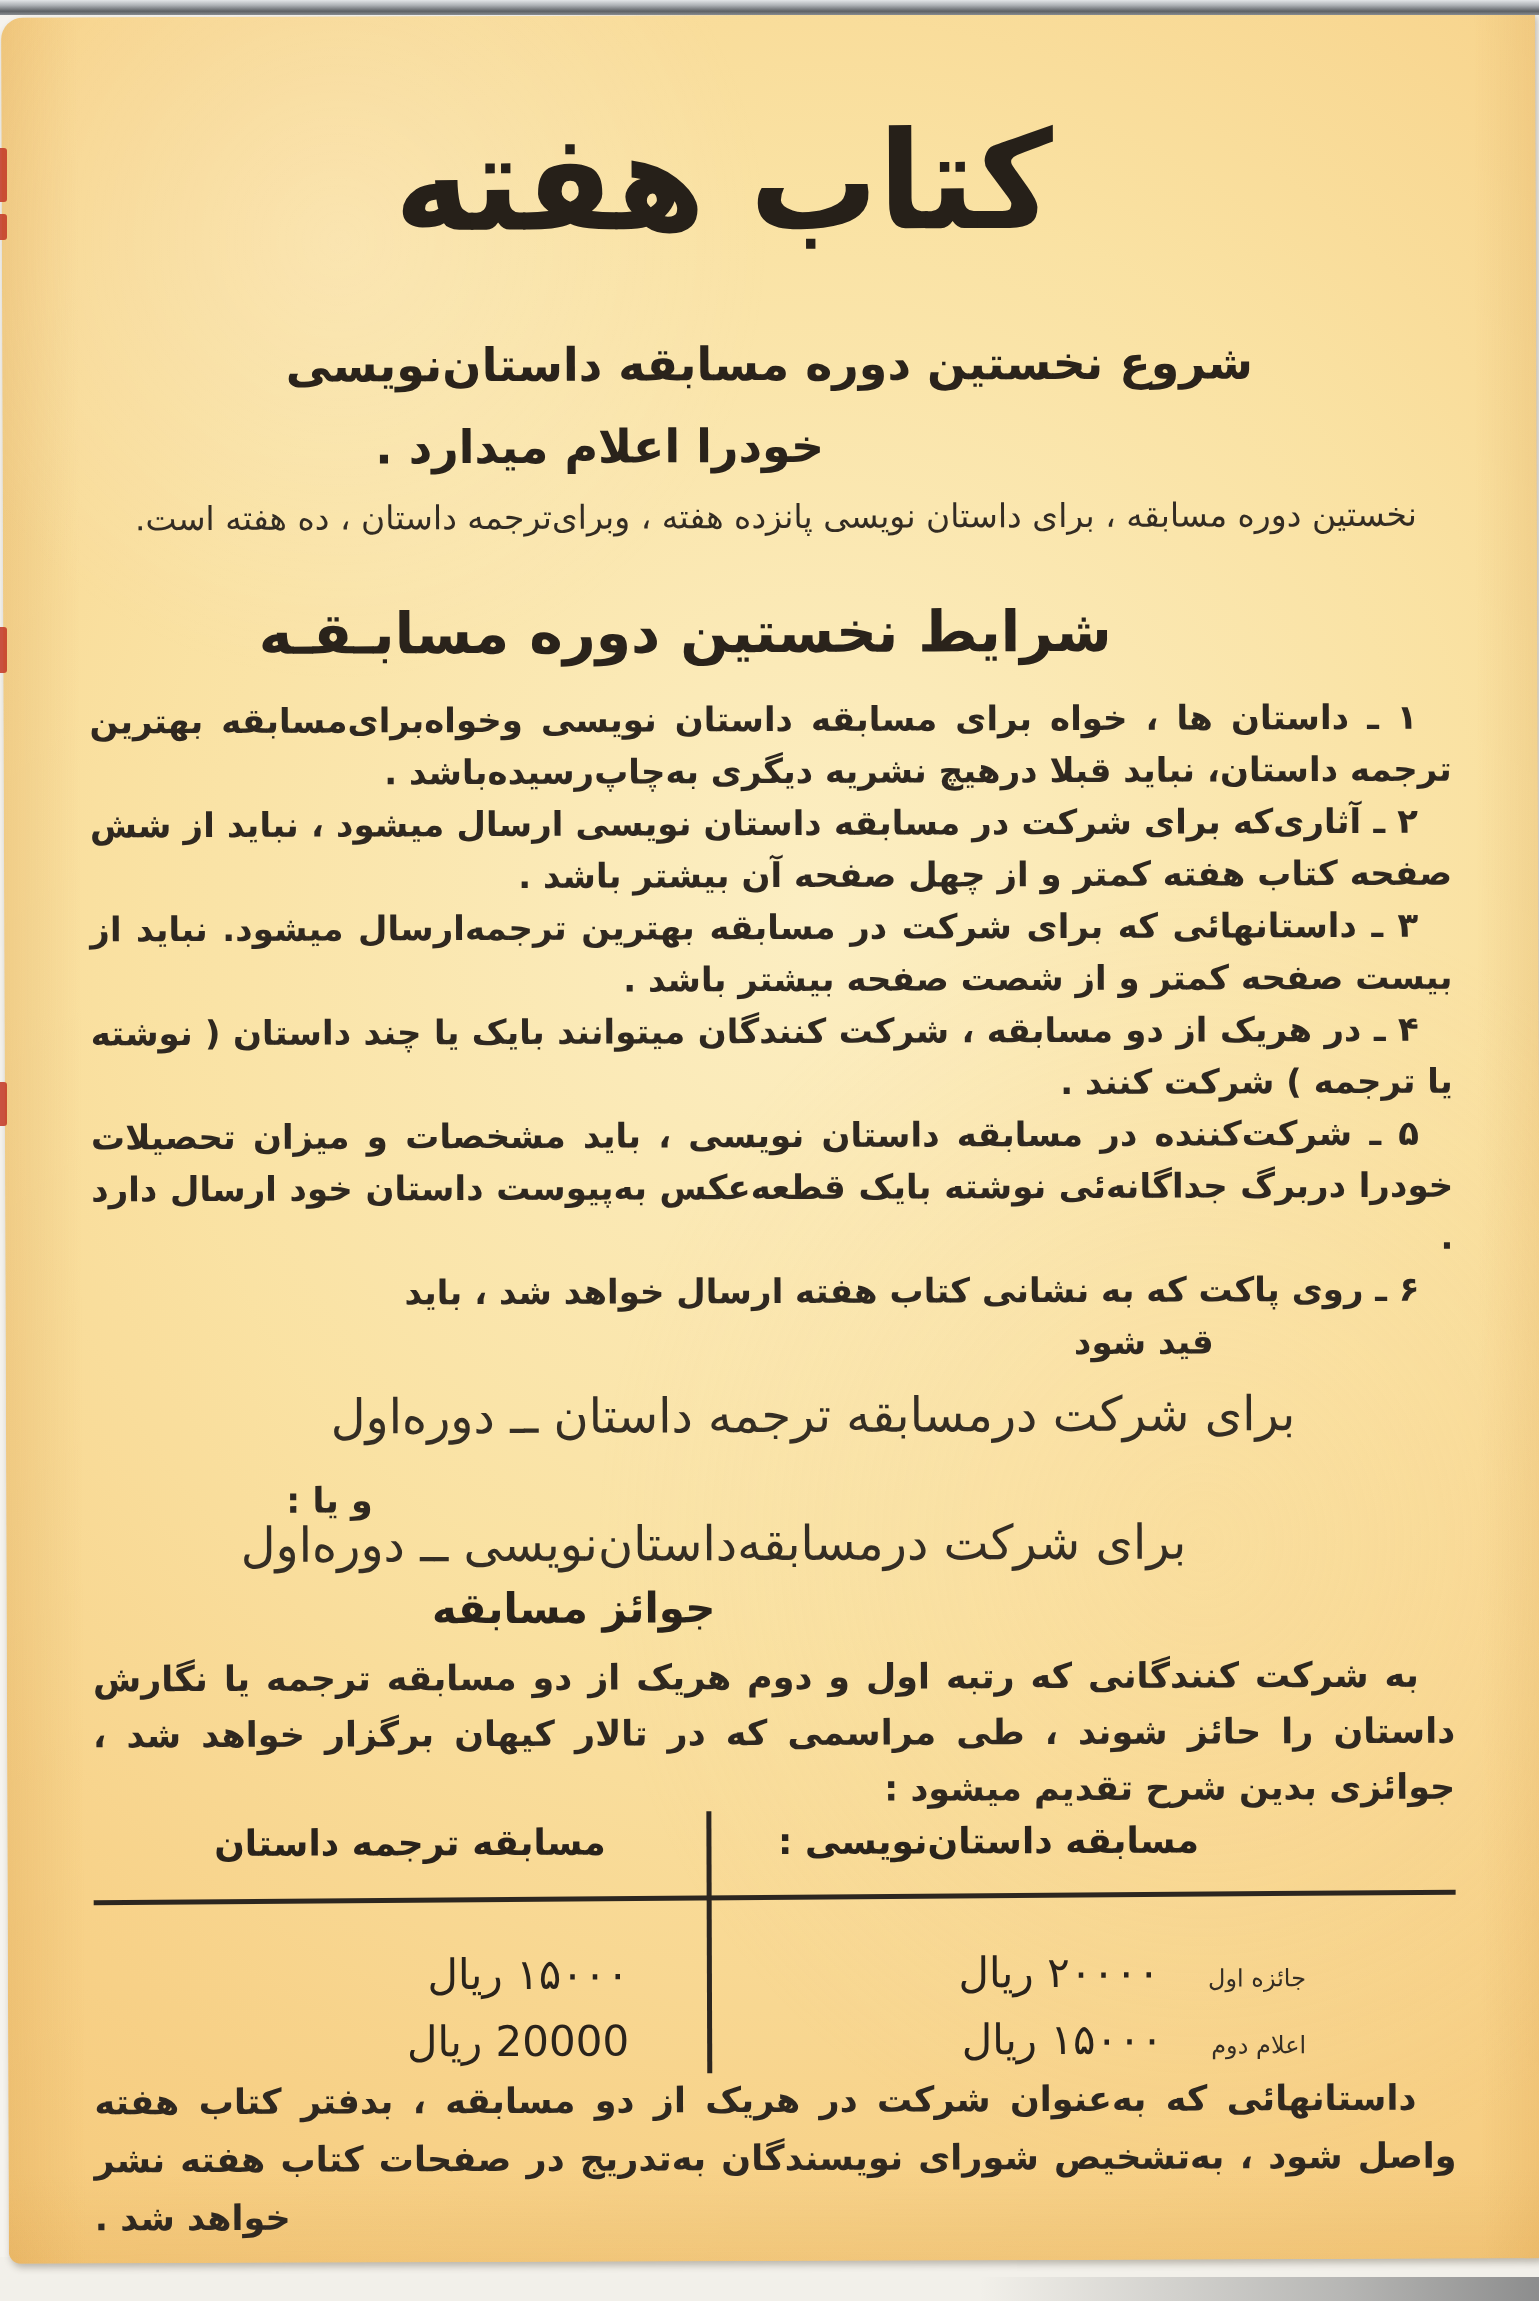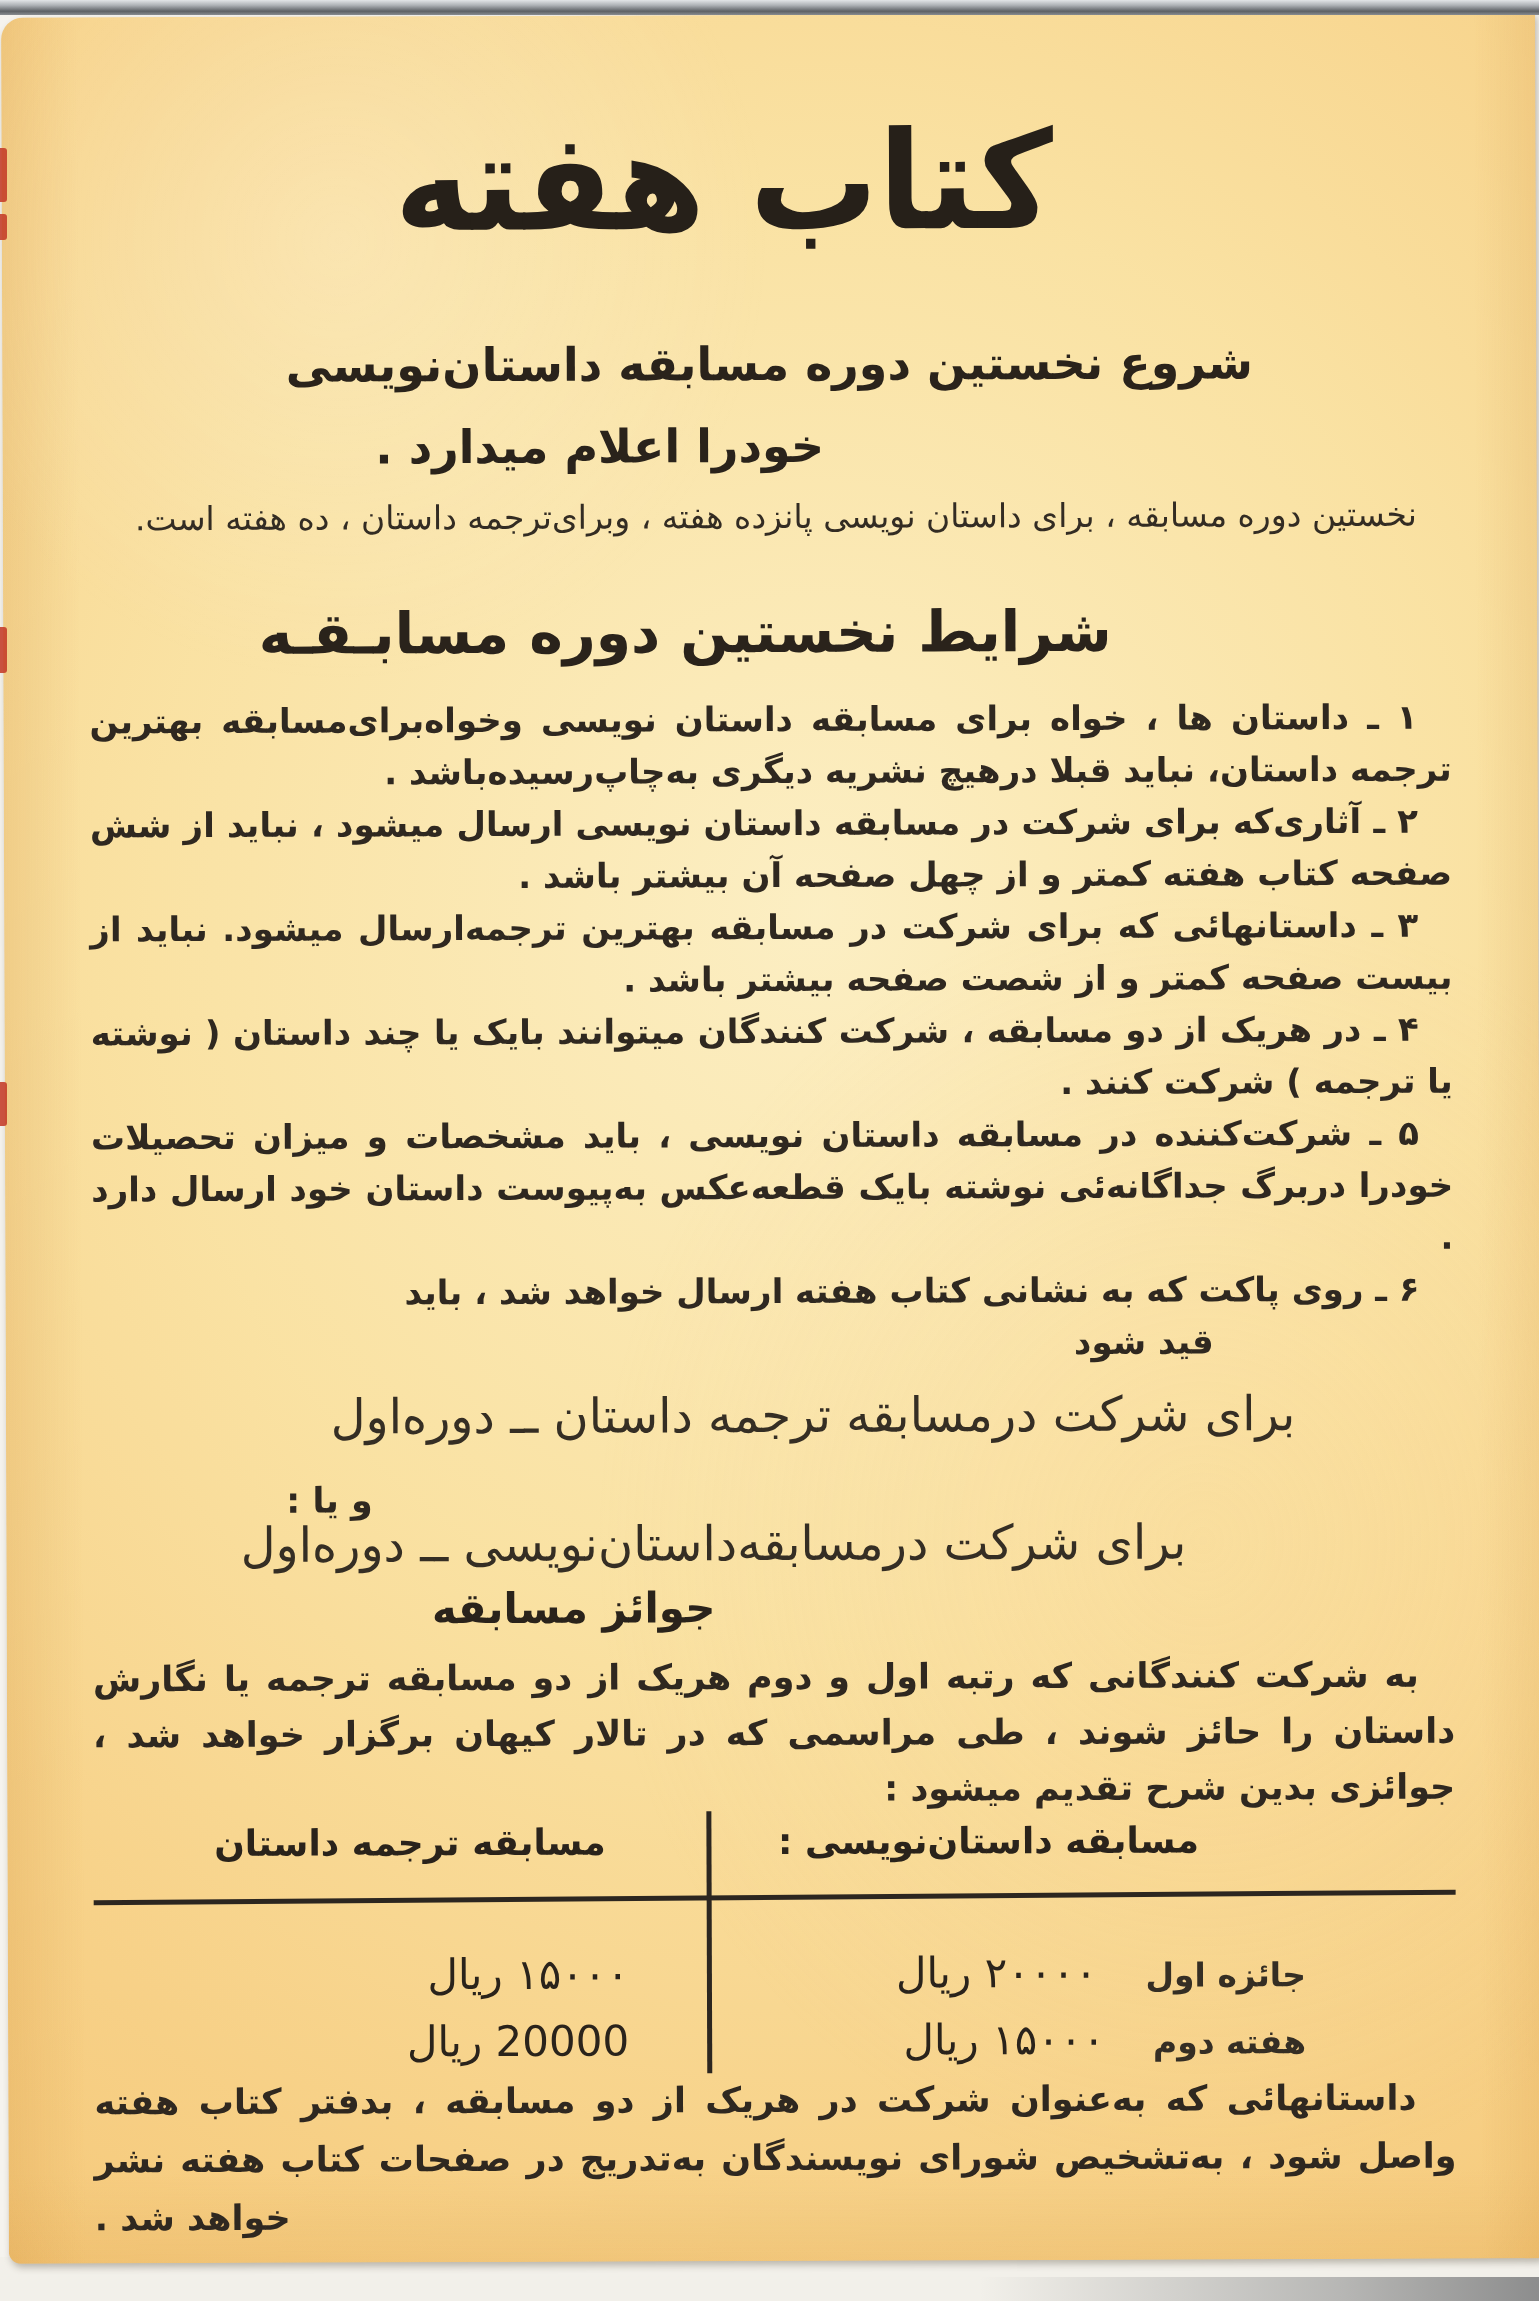--- a/index.html
+++ b/index.html
@@ -106,21 +106,21 @@
     position:absolute;top:84px;left:0;right:0;height:5px;
     background:#2c2620;transform:rotate(-0.25deg);
   }
   .pt-header{height:92px;font-size:36px;font-weight:bold;text-align:center;padding-top:10px;color:#2a231b;}
   .pt-writing .pt-header{transform:translateX(-95px);}
   .pt-translation .pt-header{transform:translateX(10px);}
   .pt-row{display:flex;align-items:baseline;margin-top:36px;}
   .pt-row + .pt-row{margin-top:18px;}
   .pt-writing .pt-row{padding-right:150px;gap:48px;}
   .pt-translation .pt-row{padding-right:78px;}
-  .pt-rank{font-size:33px;font-weight:bold;color:#352e24;}
+  .pt-rank{font-size:24px;font-weight:normal;color:#352e24;}
   .pt-amount{font-size:42px;font-weight:normal;color:#2a231b;}
 
   .footer-note{
     top:2056px;font-size:35px;font-weight:bold;line-height:58px;
     text-align:justify;text-align-last:left;text-indent:40px;color:#2f2820;
   }
 </style>
 </head>
 <body>
 
@@ -162,21 +162,21 @@
   <div class="sec prizes-intro">به شرکت کنندگانی که رتبه اول و دوم هریک از دو مسابقه ترجمه یا نگارش داستان را حائز شوند ، طی مراسمی که در تالار کیهان برگزار خواهد شد ، جوائزی بدین شرح تقدیم میشود :</div>
 
   <div class="sec prize-table">
     <div class="pt-col pt-writing">
       <div class="pt-header">مسابقه داستان‌نویسی :</div>
       <div class="pt-row">
         <span class="pt-rank">جائزه اول</span>
         <span class="pt-amount">۲۰۰۰۰ ریال</span>
       </div>
       <div class="pt-row">
-        <span class="pt-rank">هفته دوم</span>
+        <span class="pt-rank">اعلام دوم</span>
         <span class="pt-amount">۱۵۰۰۰ ریال</span>
       </div>
     </div>
     <div class="pt-divider"></div>
     <div class="pt-col pt-translation">
       <div class="pt-header">مسابقه ترجمه داستان</div>
       <div class="pt-row">
         <span class="pt-amount">۱۵۰۰۰ ریال</span>
       </div>
       <div class="pt-row">

